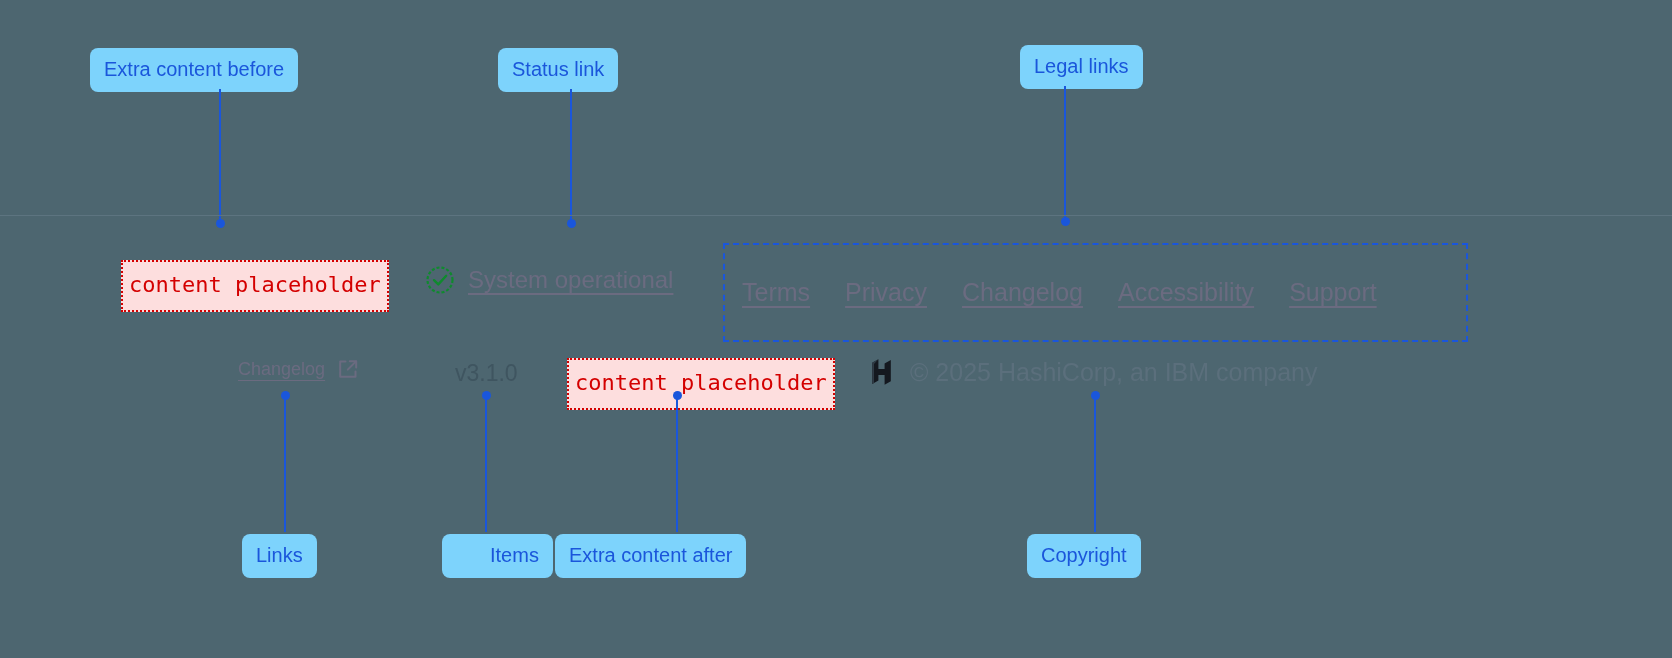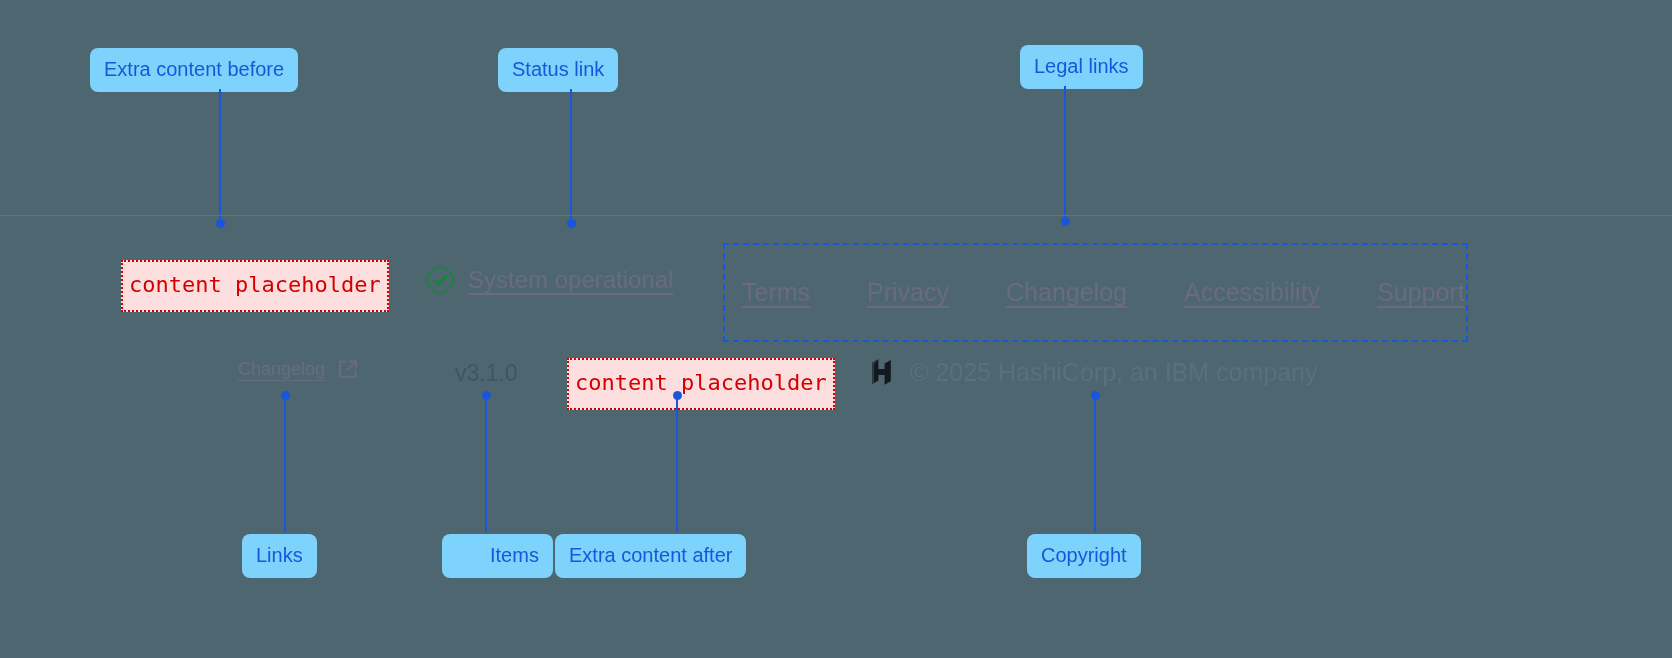--- a/index.html
+++ b/index.html
@@ -98,21 +98,21 @@
   
   #legal-links {
     position: absolute;
     left: 723px;
     top: 5px;
     width: 745px;
     height: 99px;
     border: 2px dashed #1a56db;
     display: flex;
     align-items: center;
-    gap: 57px;
+    gap: 35px;
     padding-left: 17px;
   }
   .legal-link {
     font-size: 25px;
     color: #6b6b80;
     text-decoration: underline;
     text-underline-offset: 5px;
     white-space: nowrap;
   }
 

